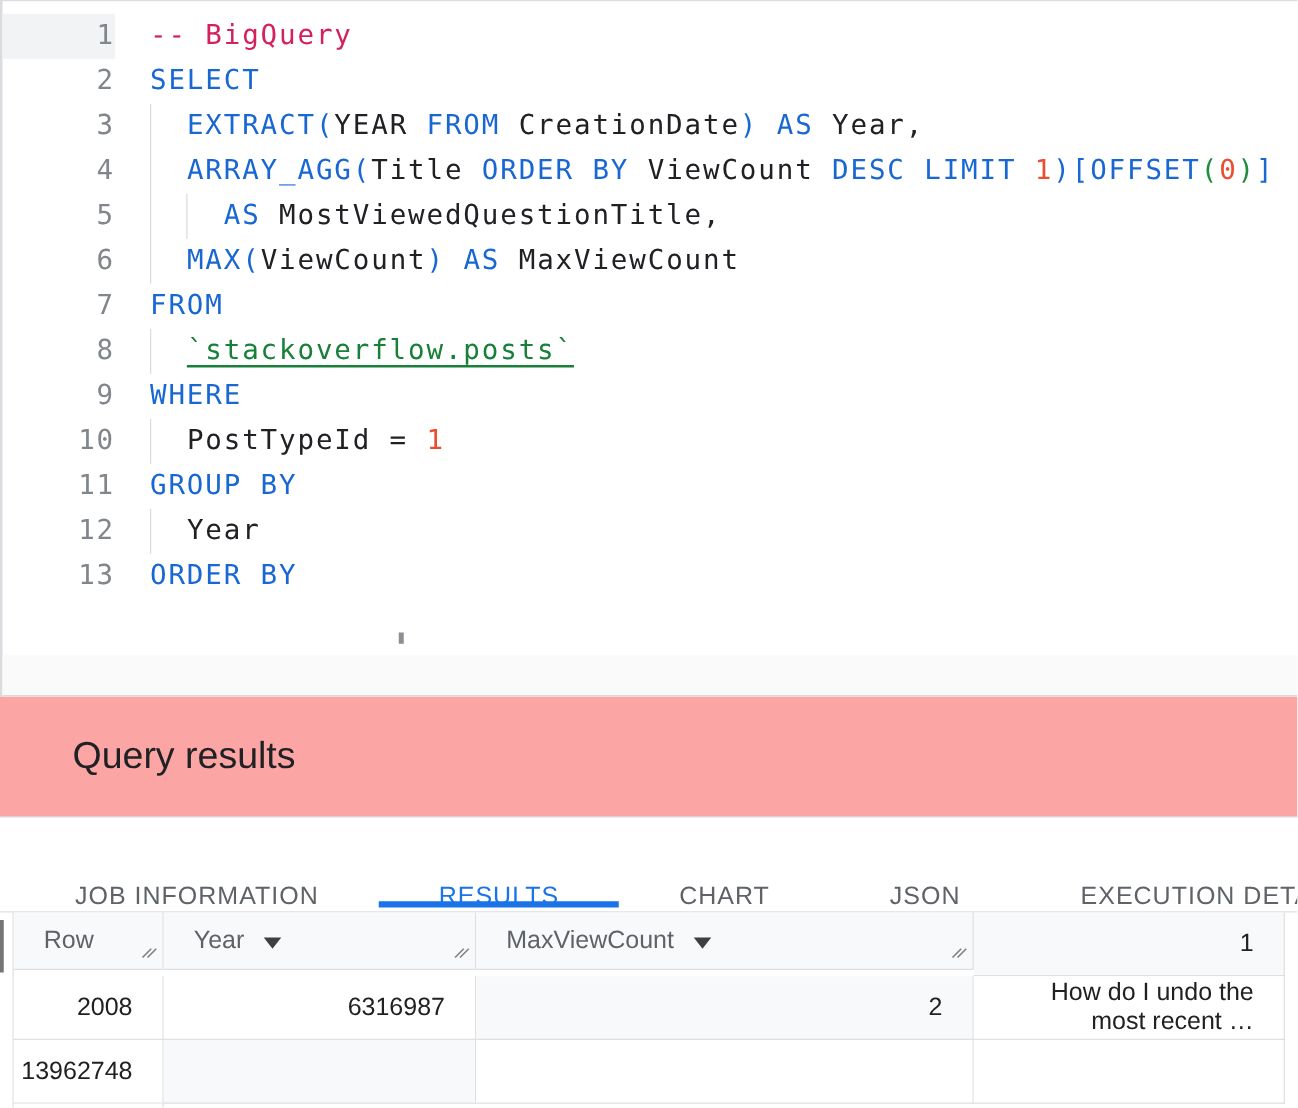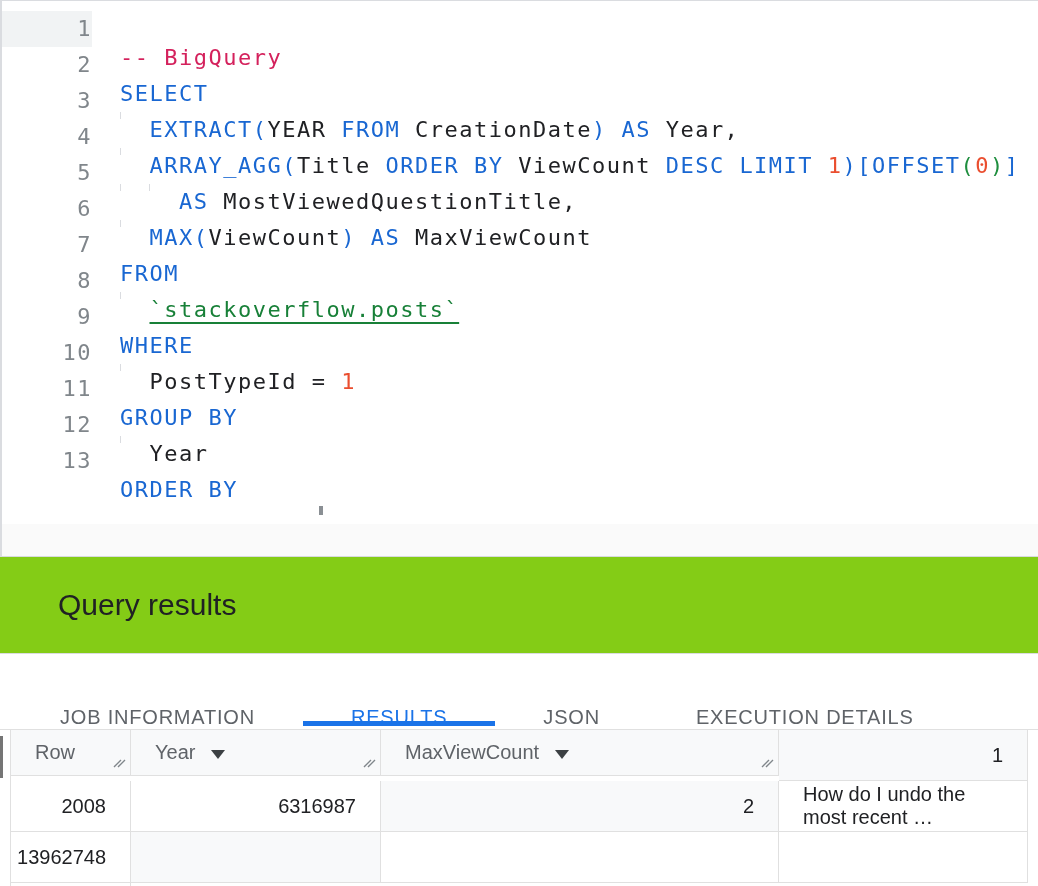--- a/index.html
+++ b/index.html
@@ -10,39 +10,39 @@
   .editor-pane { position:relative; width:1038px; height:557px;
                  border-top:1px solid #DADCE0; border-left:2px solid #DADCE0;
                  background:#fff; }
   .ed-lines { position:absolute; top:10px; left:0; right:0; }
   .ed-line { display:flex; height:36px; line-height:36px;
              font-family:"DejaVu Sans Mono", monospace; font-size:22px;
              letter-spacing:1.5px; white-space:pre; }
   .ed-gutter { width:90px; flex:0 0 90px; text-align:right; color:#80868B;
                padding-right:0; }
   .ed-gutter.hl { background:#F1F3F4; }
-  .ed-code { position:relative; margin-left:28px; color:#202124;margin-top:29px; }
+  .ed-code { position:relative; margin-left:28px; color:#202124; }
   .indent-guide { position:absolute; top:0; bottom:0; width:1px;
                   background:#DADCE0; }
   .tok-kw { color:#1967D2; }
   .tok-id { color:#202124; }
   .tok-plain { color:#202124; }
   .tok-comment { color:#D4215C; }
   .tok-num { color:#EA4E2F; }
   .tok-grn { color:#1E8E3E; }
   .tok-tbl { color:#188038; text-decoration:underline;
              text-decoration-color:#188038; text-underline-offset:5px; }
   .ed-bottom-band { position:absolute; left:0; right:0; bottom:0; height:33px;
                     background:#FAFAFA; border-bottom:1px solid #D8DADD; }
   .ed-scroll-tick { position:absolute; left:317px; top:505px; width:4px;
                     height:9px; background:#8A8F94; }
 
   
   .qr-header { height:97px; border-bottom:1px solid #DADCE0; display:flex;
-               align-items:center; background:#84cc16; }
+               align-items:center; background:#fca5a5; }
   .qr-title { margin-left:58px; font-size:30px; color:#202124; }
 
   
   .tab-bar { height:76px; border-bottom:1px solid #E0E0E0; display:flex;
              align-items:stretch; padding-left:12px; overflow:hidden;
              white-space:nowrap; background:#fff; }
   .tab { position:relative; padding:0 48px; display:flex; align-items:flex-end;
          font-size:20px; font-weight:500; letter-spacing:0.8px; color:#5F6368;
          flex:0 0 auto; cursor:pointer; }
   .tab.active { color:#1A73E8; }
@@ -51,21 +51,21 @@
 
   
   .table-wrap { position:relative; }
   .results-scroll-thumb { position:absolute; left:0; top:6px; width:3px;
                           height:42px; background:#757575; }
   .grid { margin-left:10px; width:1017px; display:grid;
           grid-template-columns:120px 250px 398px 249px;
           border-left:1px solid #E0E0E0; }
   .cell { border-right:1px solid #E0E0E0; border-bottom:1px solid #E0E0E0;
           font-size:20px; color:#202124; display:flex; align-items:center;
-          padding:0 24px; height:51px; background:#fff; overflow:hidden; }
+          padding:0 24px; height:51px; background:#fff; overflow:hidden;text-align:right; }
   .cell.head { height:46px; background:#F8F9FA; color:#5F6368;
                font-weight:500; position:relative; }
   .cell.rownum { background:#F8F9FA; }
   .cell.right { justify-content:flex-end; }
   .cell .lbl { white-space:nowrap; }
   .sort-arrow { width:0; height:0; border-left:7px solid transparent;
                 border-right:7px solid transparent; border-top:9px solid #3C4043;
                 margin-left:16px; margin-top:3px; cursor:pointer; flex:0 0 auto; }
   .resize-handle { position:absolute; right:3px; bottom:2px; cursor:col-resize; }
 </style>
@@ -95,20 +95,23 @@
 <div class="qr-header">
   <div class="qr-title">Query results</div>
 </div>
 
 <div class="tab-bar">
     <div class="tab">
       <span>JOB INFORMATION</span>
     </div>
     <div class="tab active">
       <span>RESULTS</span>
+    </div>
+    <div class="tab">
+      <span>CHART</span>
     </div>
     <div class="tab">
       <span>JSON</span>
     </div>
     <div class="tab">
       <span>EXECUTION DETAILS</span>
     </div>
   </div>
 
 <div class="table-wrap">

